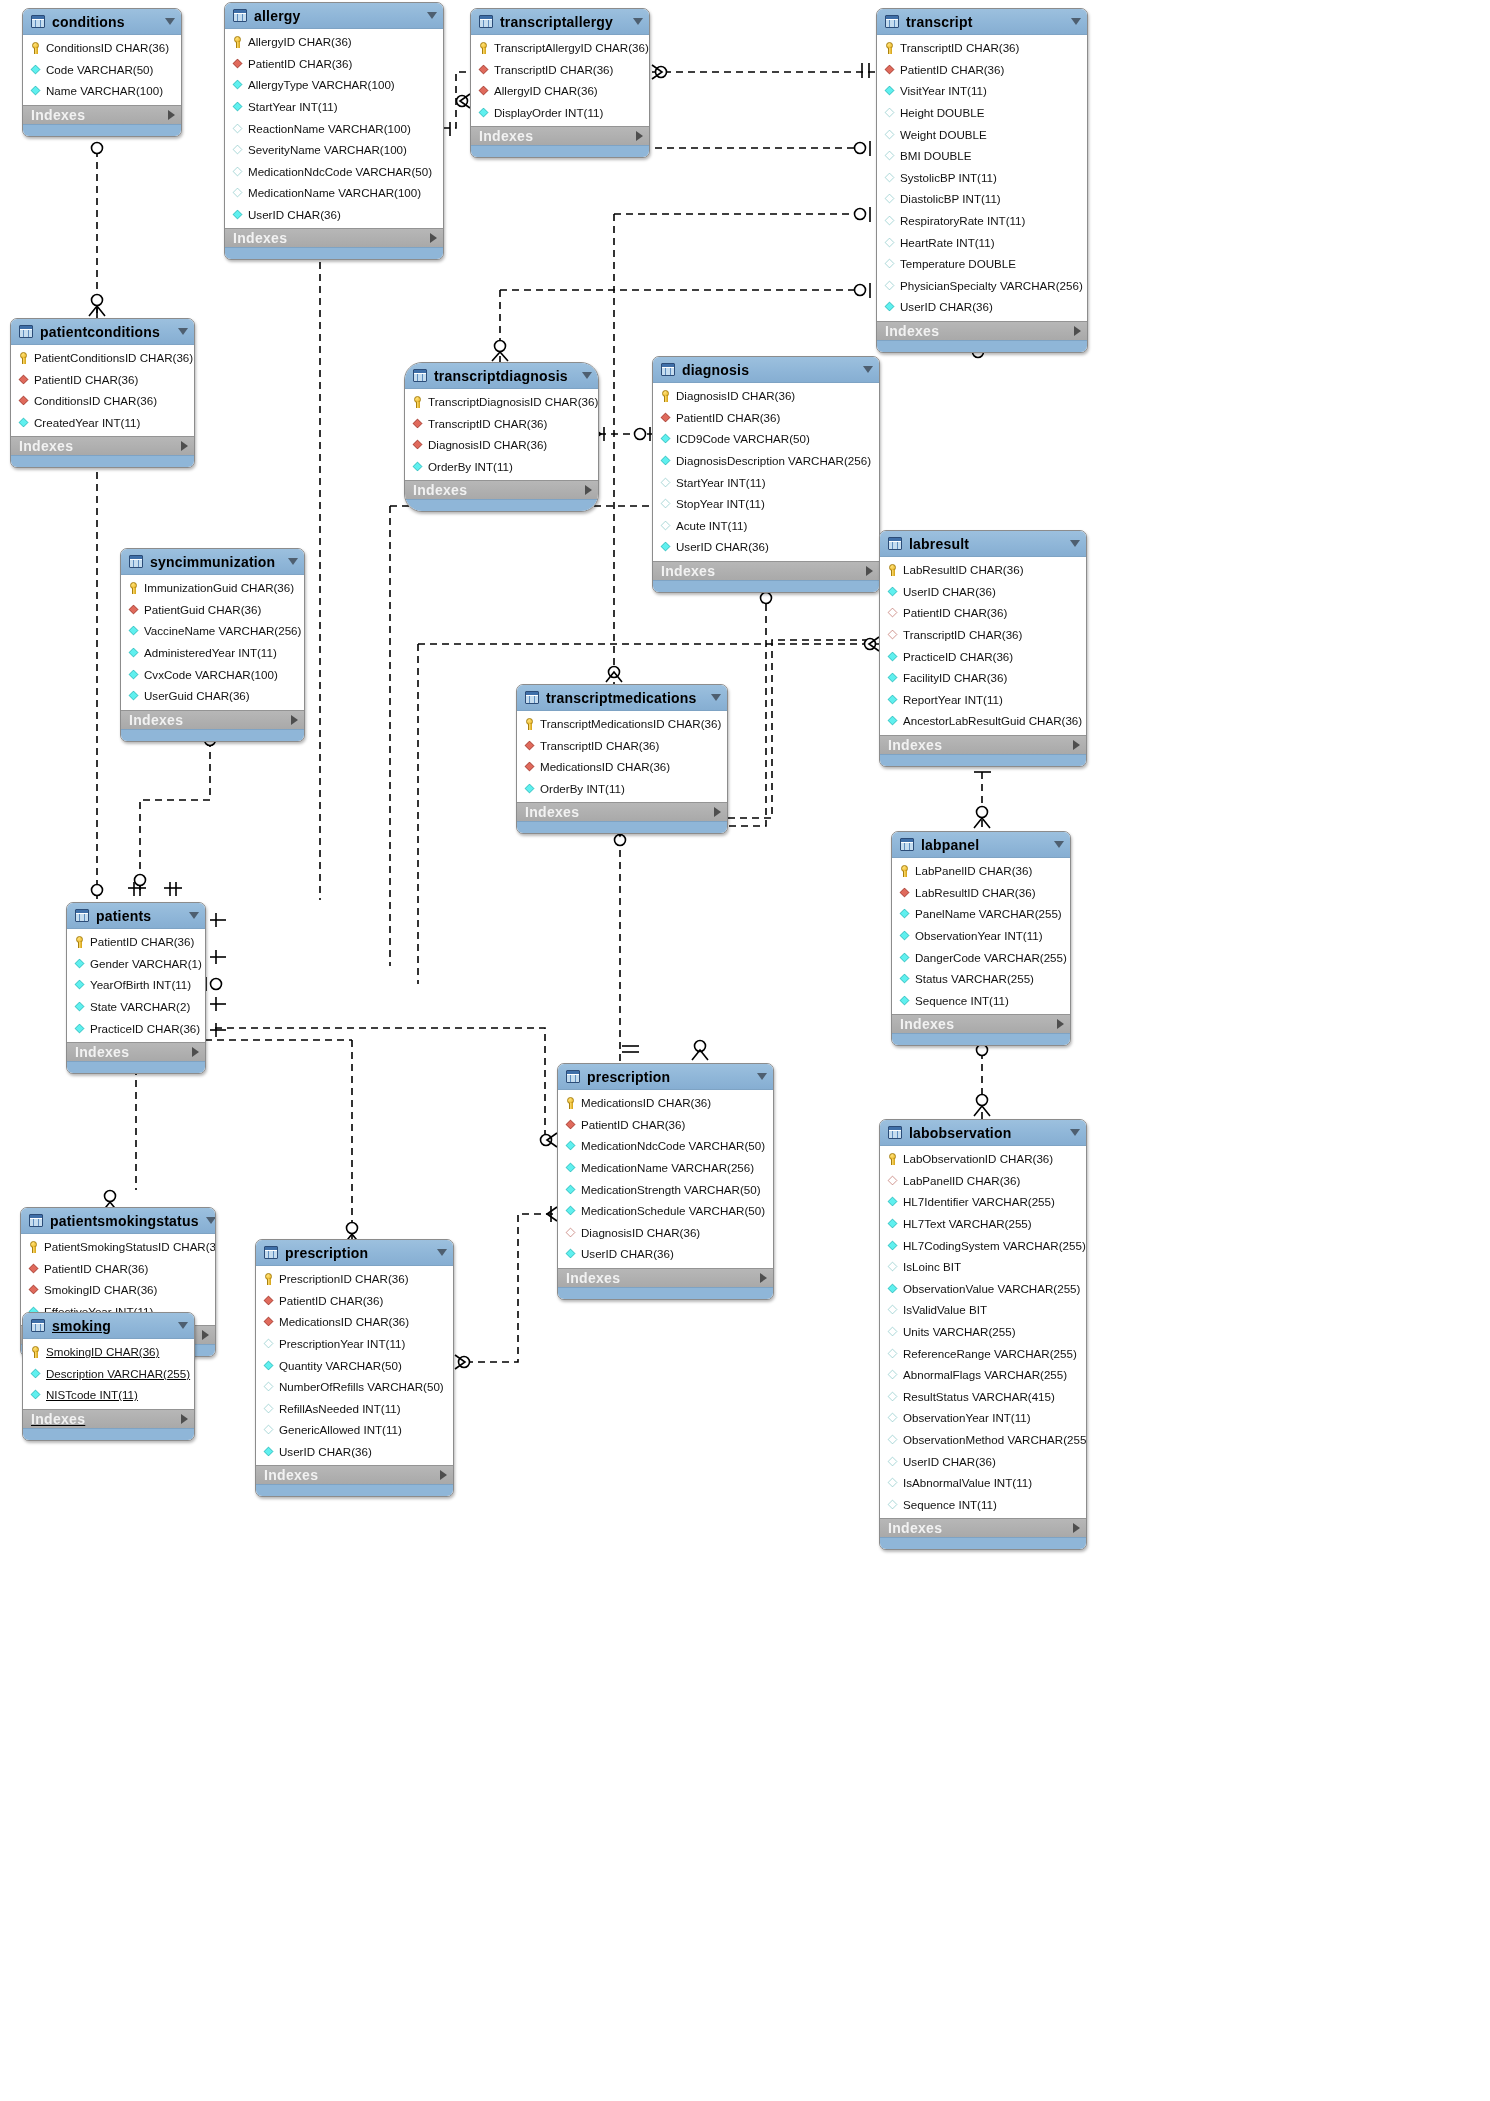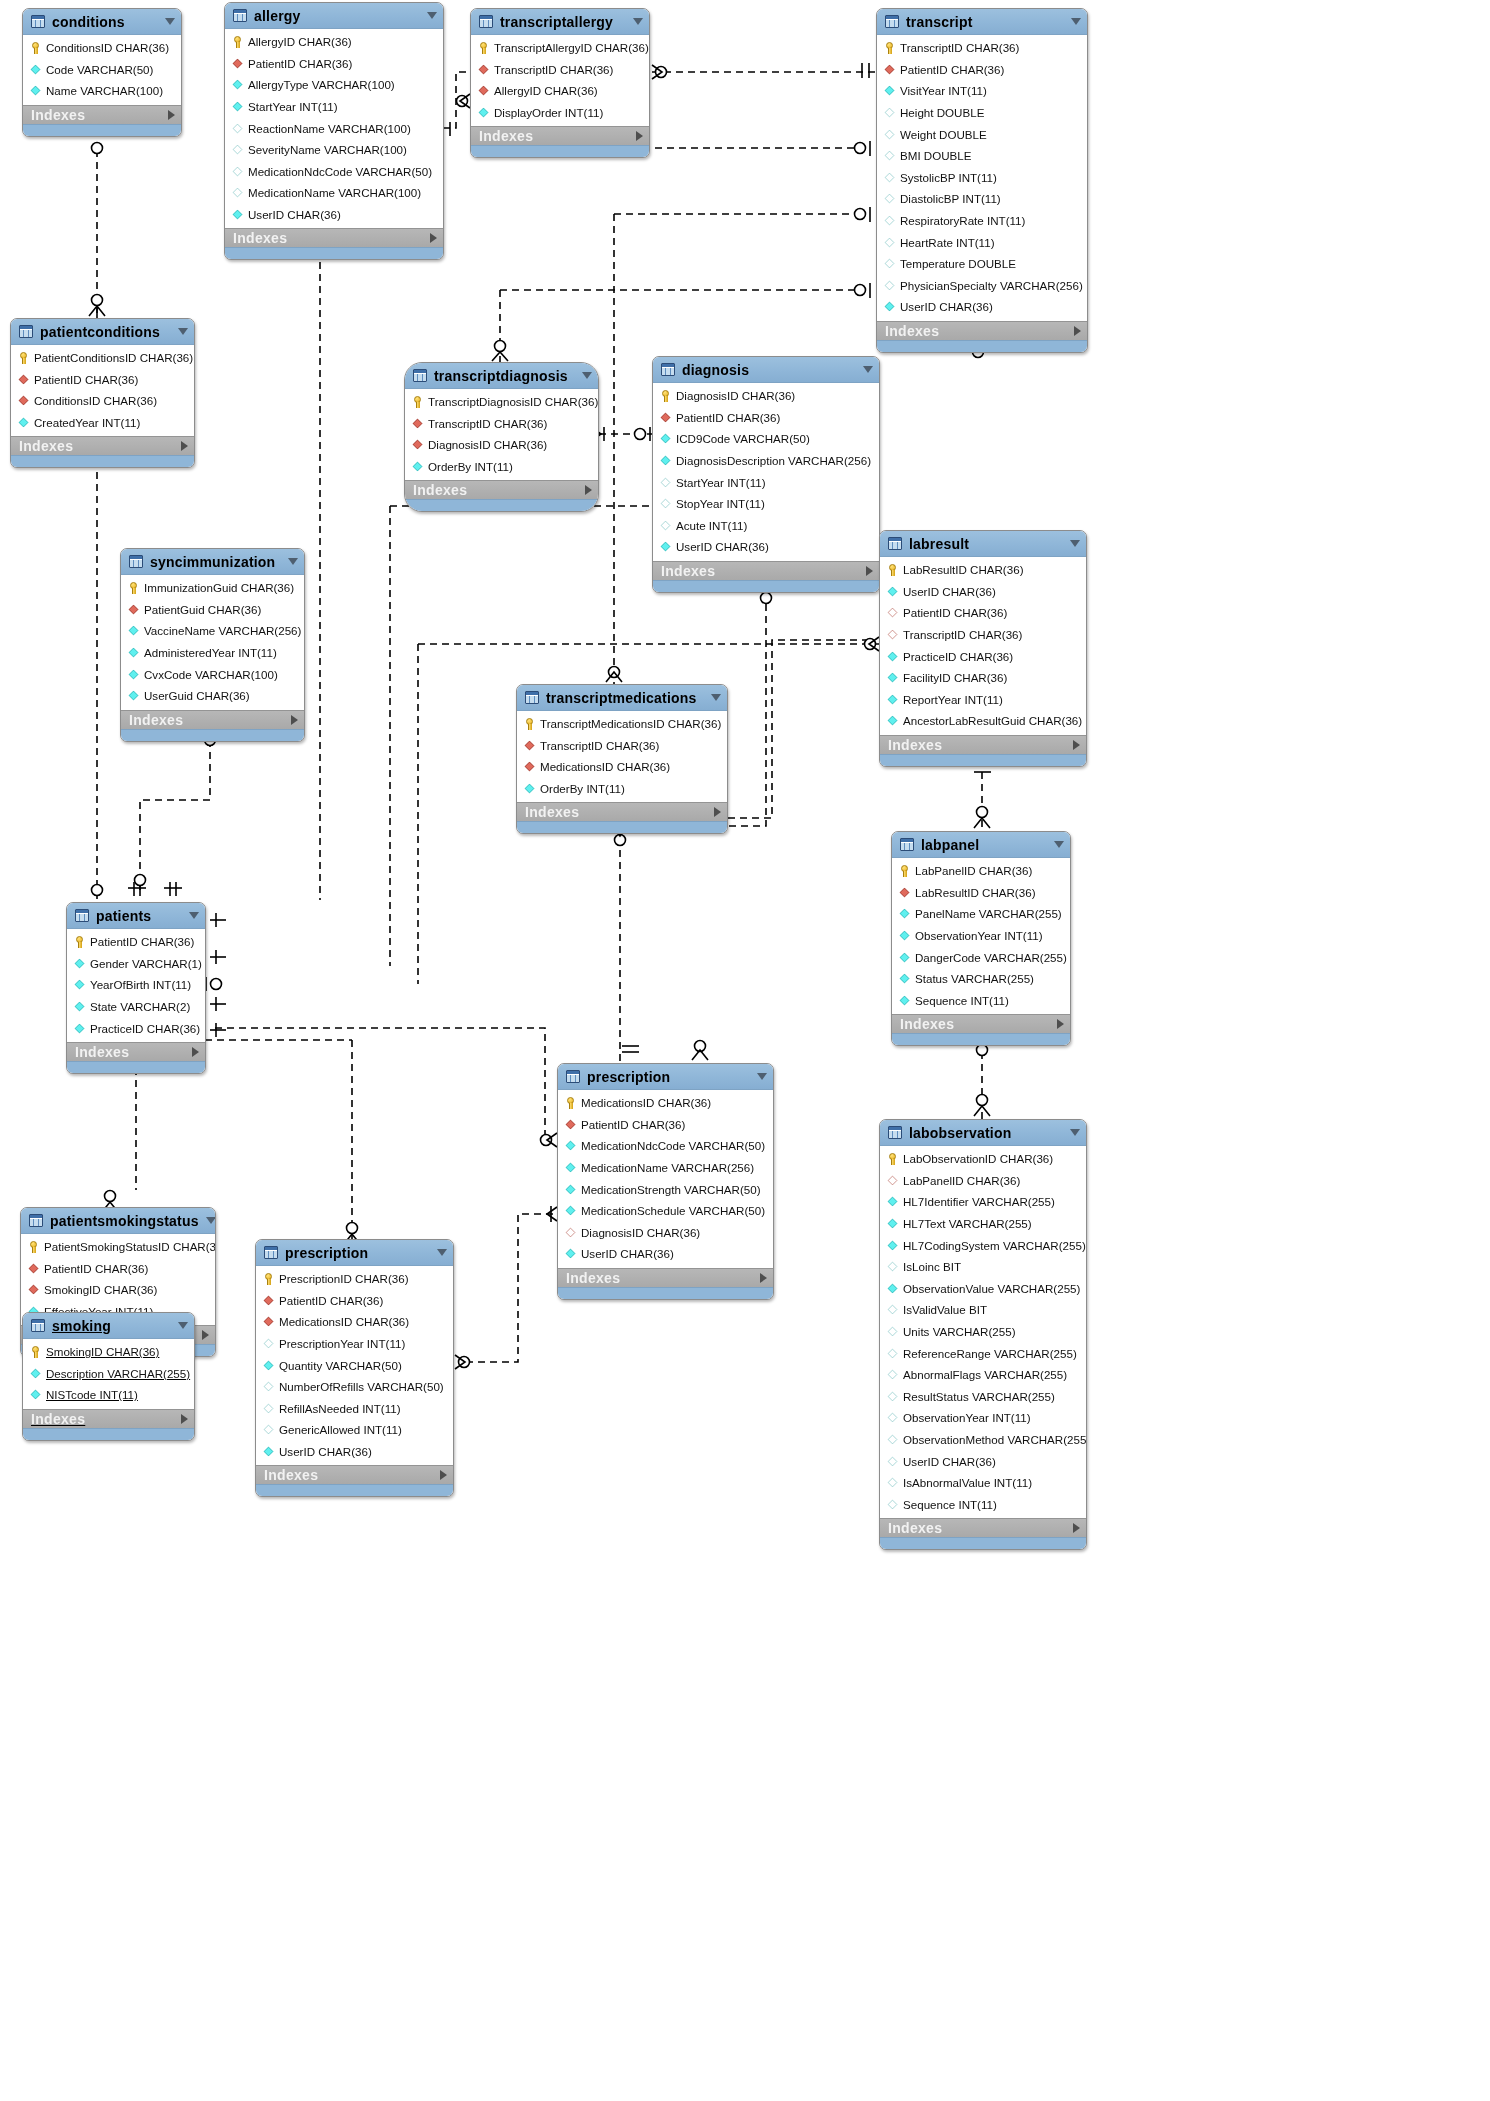--- a/index.html
+++ b/index.html
@@ -861,21 +861,21 @@
         <div class="col">
           <span class="gl d opt"></span>
           <span>ReferenceRange VARCHAR(255)</span>
         </div>
         <div class="col">
           <span class="gl d opt"></span>
           <span>AbnormalFlags VARCHAR(255)</span>
         </div>
         <div class="col">
           <span class="gl d opt"></span>
-          <span>ResultStatus VARCHAR(255)</span>
+          <span>ResultStatus VARCHAR(415)</span>
         </div>
         <div class="col">
           <span class="gl d opt"></span>
           <span>ObservationYear INT(11)</span>
         </div>
         <div class="col">
           <span class="gl d opt"></span>
           <span>ObservationMethod VARCHAR(255)</span>
         </div>
         <div class="col">

